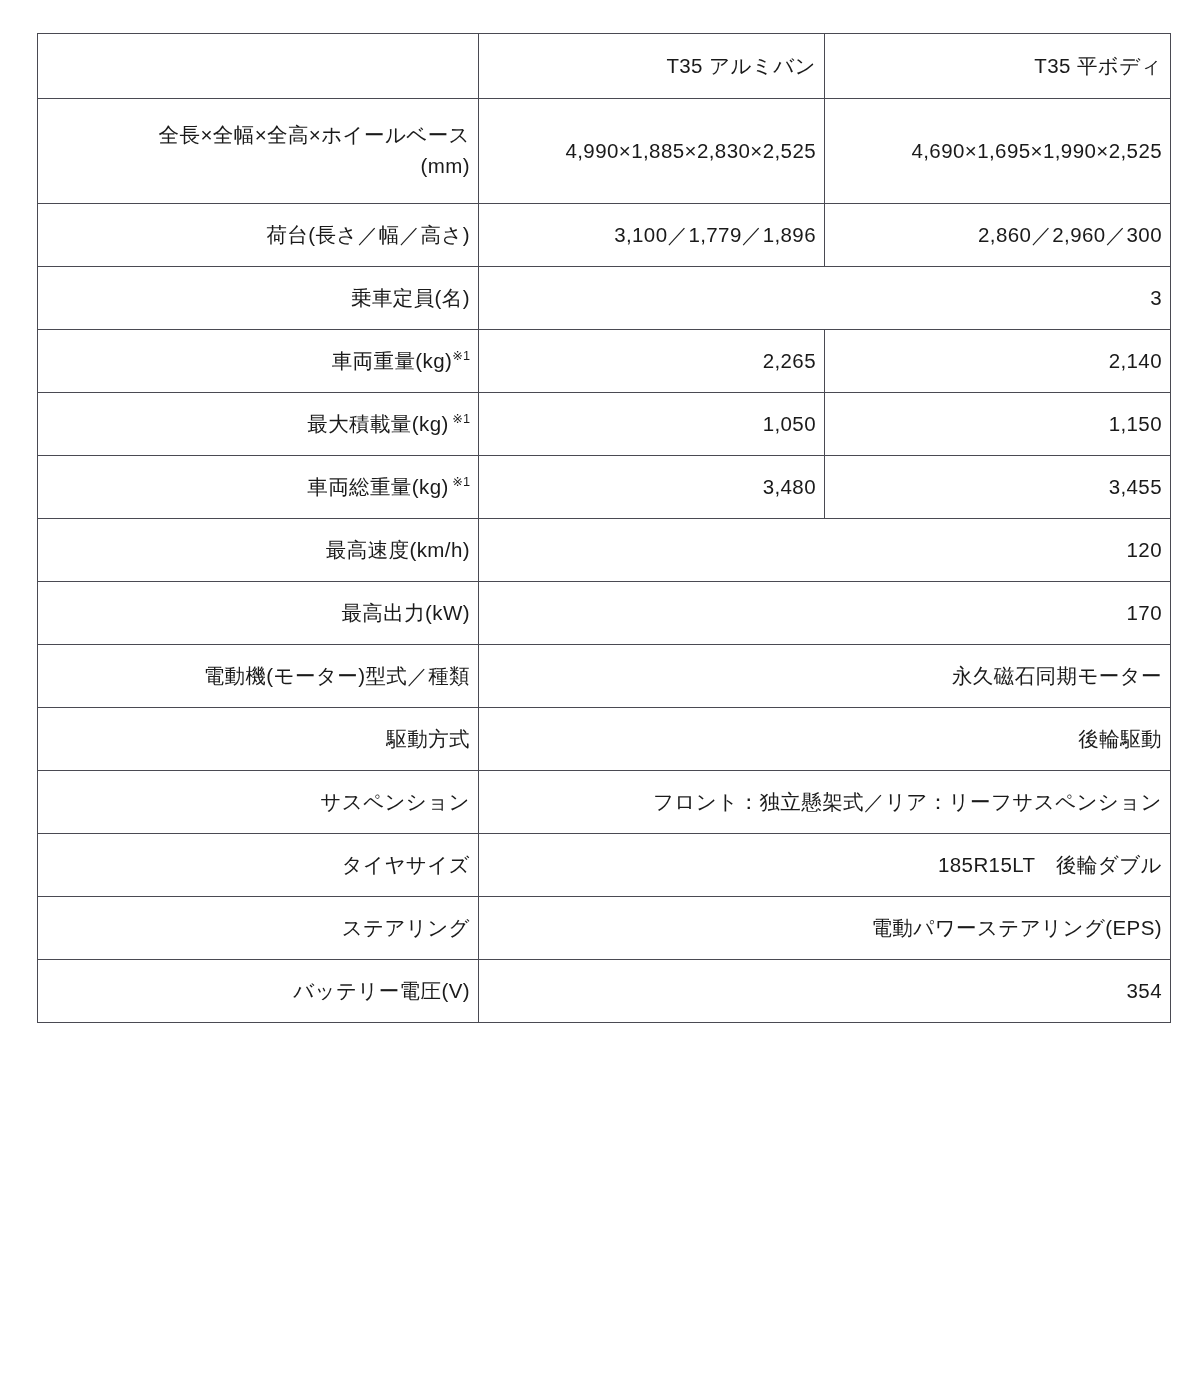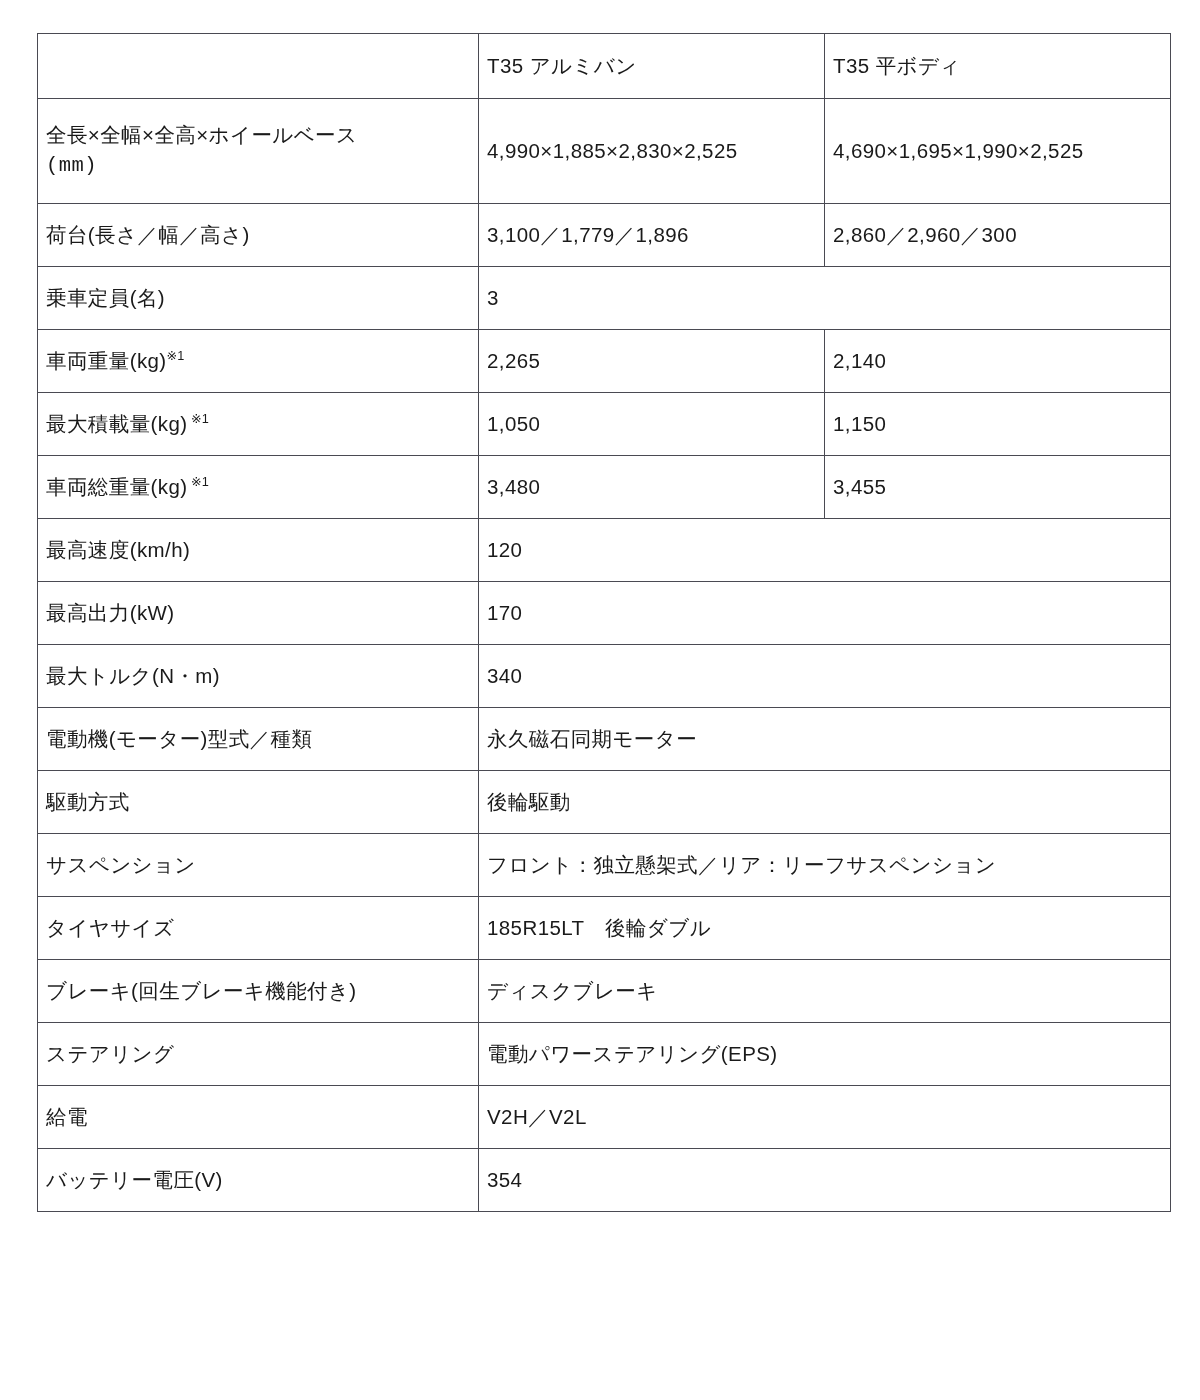--- a/index.html
+++ b/index.html
@@ -33,21 +33,21 @@
     background: #fff;
   }
 
   table.spec col.c-label { width: 441px; }
   table.spec col.c-van   { width: 346px; }
   table.spec col.c-flat  { width: 346px; }
 
   table.spec td {
     border: 1px solid #4a4a52;
     padding: 6px 8px;
-    text-align: left;
+    text-align: right;
     vertical-align: middle;
     font-size: 20.5px;
     line-height: 1.5;
     letter-spacing: 0.02em;
     font-weight: 400;
     color: #1a1a1a;
   }
 
   
   table.spec {
@@ -85,21 +85,20 @@
   }
   sup.ref.spaced {
     margin-left: 0.28em;
   }
 
   .nowrap { white-space: nowrap; }
 
   
   .dim-line2 {
     display: block;
-    font-family: Liberation Mono, monospace;
   }
 </style>
 </head>
 <body>
 
 <div id="sheet">
 
   <table class="spec">
     <colgroup>
       <col class="c-label">
@@ -162,24 +161,20 @@
       <tr class="std">
         <td class="label">最高速度(km/h)</td>
         <td class="value" colspan="2">120</td>
       </tr>
 
       <tr class="std">
         <td class="label">最高出力(kW)</td>
         <td class="value" colspan="2">170</td>
       </tr>
 
-      <tr class="std">
-        <td class="label">最大トルク(N・m)</td>
-        <td class="value" colspan="2">340</td>
-      </tr>
 
       <tr class="std">
         <td class="label">電動機(モーター)型式／種類</td>
         <td class="value" colspan="2">永久磁石同期モーター</td>
       </tr>
 
       <tr class="std">
         <td class="label">駆動方式</td>
         <td class="value" colspan="2">後輪駆動</td>
       </tr>
@@ -188,34 +183,26 @@
       <tr class="std">
         <td class="label">サスペンション</td>
         <td class="value" colspan="2">フロント：独立懸架式／リア：リーフサスペンション</td>
       </tr>
 
       <tr class="std">
         <td class="label">タイヤサイズ</td>
         <td class="value" colspan="2">185R15LT　後輪ダブル</td>
       </tr>
 
-      <tr class="std">
-        <td class="label">ブレーキ(回生ブレーキ機能付き)</td>
-        <td class="value" colspan="2">ディスクブレーキ</td>
-      </tr>
 
       <tr class="std">
         <td class="label">ステアリング</td>
         <td class="value" colspan="2">電動パワーステアリング(EPS)</td>
       </tr>
 
-      <tr class="std">
-        <td class="label">給電</td>
-        <td class="value" colspan="2">V2H／V2L</td>
-      </tr>
 
 
       <tr class="std">
         <td class="label">バッテリー電圧(V)</td>
         <td class="value" colspan="2">354</td>
       </tr>
 
     </tbody>
   </table>
 

